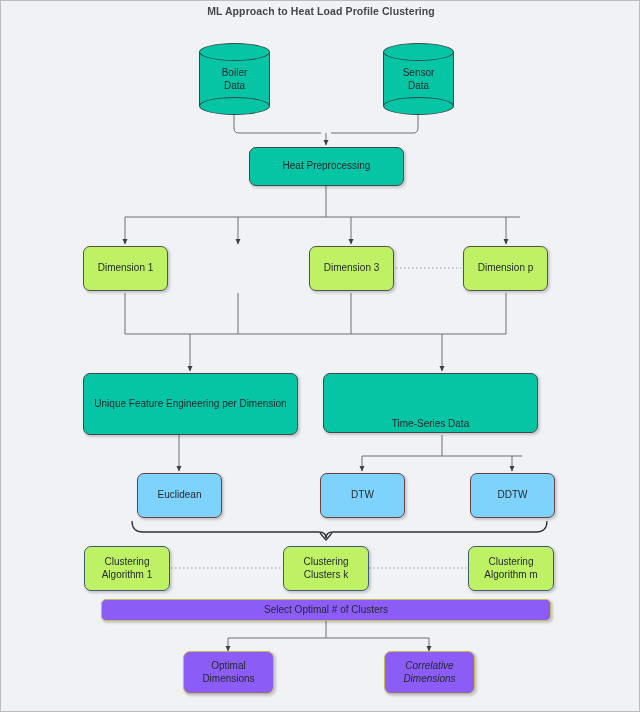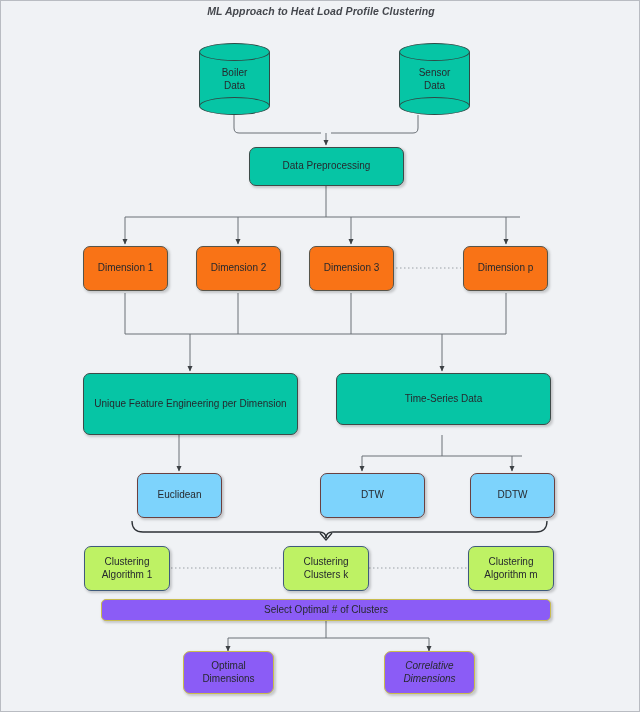--- a/index.html
+++ b/index.html
@@ -20,21 +20,20 @@
   #title {
     position: absolute;
     top: 4px;
     left: 0;
     width: 640px;
     text-align: center;
     font-size: 10.5px;
     font-weight: bold;
     color: #44474d;
     letter-spacing: 0.1px;
-    font-style: italic;
   }
   svg.edges {
     position: absolute;
     top: 0;
     left: 0;
     width: 640px;
     height: 712px;
     pointer-events: none;
   }
   .node {
@@ -46,21 +45,21 @@
     text-align: center;
     color: #26292e;
     font-size: 10px;
     line-height: 12.5px;
     border-radius: 7px;
     border: 1px solid #5f6368;
     box-shadow: 1.5px 1.5px 2.5px rgba(0,0,0,0.18);
     padding: 2px 4px;
   }
   .n-teal   { background: #06c5a5; border-color: #3e4a48; }
-  .n-tan    { background: #f97316; border-color: #56544a; }
+  .n-tan    { background: #bef264; border-color: #56544a; }
   .n-red    { background: #7dd3fc; border-color: #6a4040; }
   .n-blue   { background: #bef264; border-color: #3f5a7c; }
   .n-yellow { background: #8b5cf6; border-color: #c9bc4e; }
 
   
   .cyl {
     position: absolute;
     box-sizing: border-box;
   }
   .cyl .body {
@@ -175,61 +174,58 @@
     <div class="bottom"></div>
     <div class="top"></div>
     <div class="label">
       <span>
         <span>Boiler</span><br>
         <span>Data</span>
       </span>
     </div>
   </div>
 
-  <div class="cyl" style="left:382px; top:42px; width:71px; height:72px;margin-left:16px;">
+  <div class="cyl" style="left:382px; top:42px; width:71px; height:72px;">
     <div class="shadow"></div>
     <div class="body"></div>
     <div class="bottom"></div>
     <div class="top"></div>
     <div class="label">
       <span>
         <span>Sensor</span><br>
         <span>Data</span>
       </span>
     </div>
   </div>
 
   <div class="node n-teal" style="left:248px; top:146px; width:155px; height:39px;">
-    <span>Data Preprocessing</span>
+    <span>Heat Preprocessing</span>
   </div>
 
   <div class="node n-tan" style="left:82px; top:245px; width:85px; height:45px;">
     <span>Dimension 1</span>
   </div>
-  <div class="node n-tan" style="left:195px; top:245px; width:85px; height:45px;">
-    <span>Dimension 2</span>
-  </div>
   <div class="node n-tan" style="left:308px; top:245px; width:85px; height:45px;">
     <span>Dimension 3</span>
   </div>
   <div class="node n-tan" style="left:462px; top:245px; width:85px; height:45px;">
     <span>Dimension p</span>
   </div>
 
   <div class="node n-teal" style="left:82px; top:372px; width:215px; height:62px;">
     <span>Unique Feature Engineering per Dimension</span>
   </div>
-  <div class="node n-teal" style="left:335px; top:372px; width:215px; height:52px;">
+  <div class="node n-teal" style="left:322px; top:372px; width:215px; height:60px;align-items:flex-end;">
     <span>Time-Series Data</span>
   </div>
 
   <div class="node n-red" style="left:136px; top:472px; width:85px; height:45px;">
     <span>Euclidean</span>
   </div>
-  <div class="node n-red" style="left:319px; top:472px; width:105px; height:45px;align-items:center;">
+  <div class="node n-red" style="left:319px; top:472px; width:85px; height:45px;align-items:center;">
     <span>DTW</span>
   </div>
   <div class="node n-red" style="left:469px; top:472px; width:85px; height:45px;">
     <span>DDTW</span>
   </div>
 
   <div class="node n-blue" style="left:83px; top:545px; width:86px; height:45px;">
     <span>
       <span>Clustering</span><br>
       <span>Algorithm 1</span>

